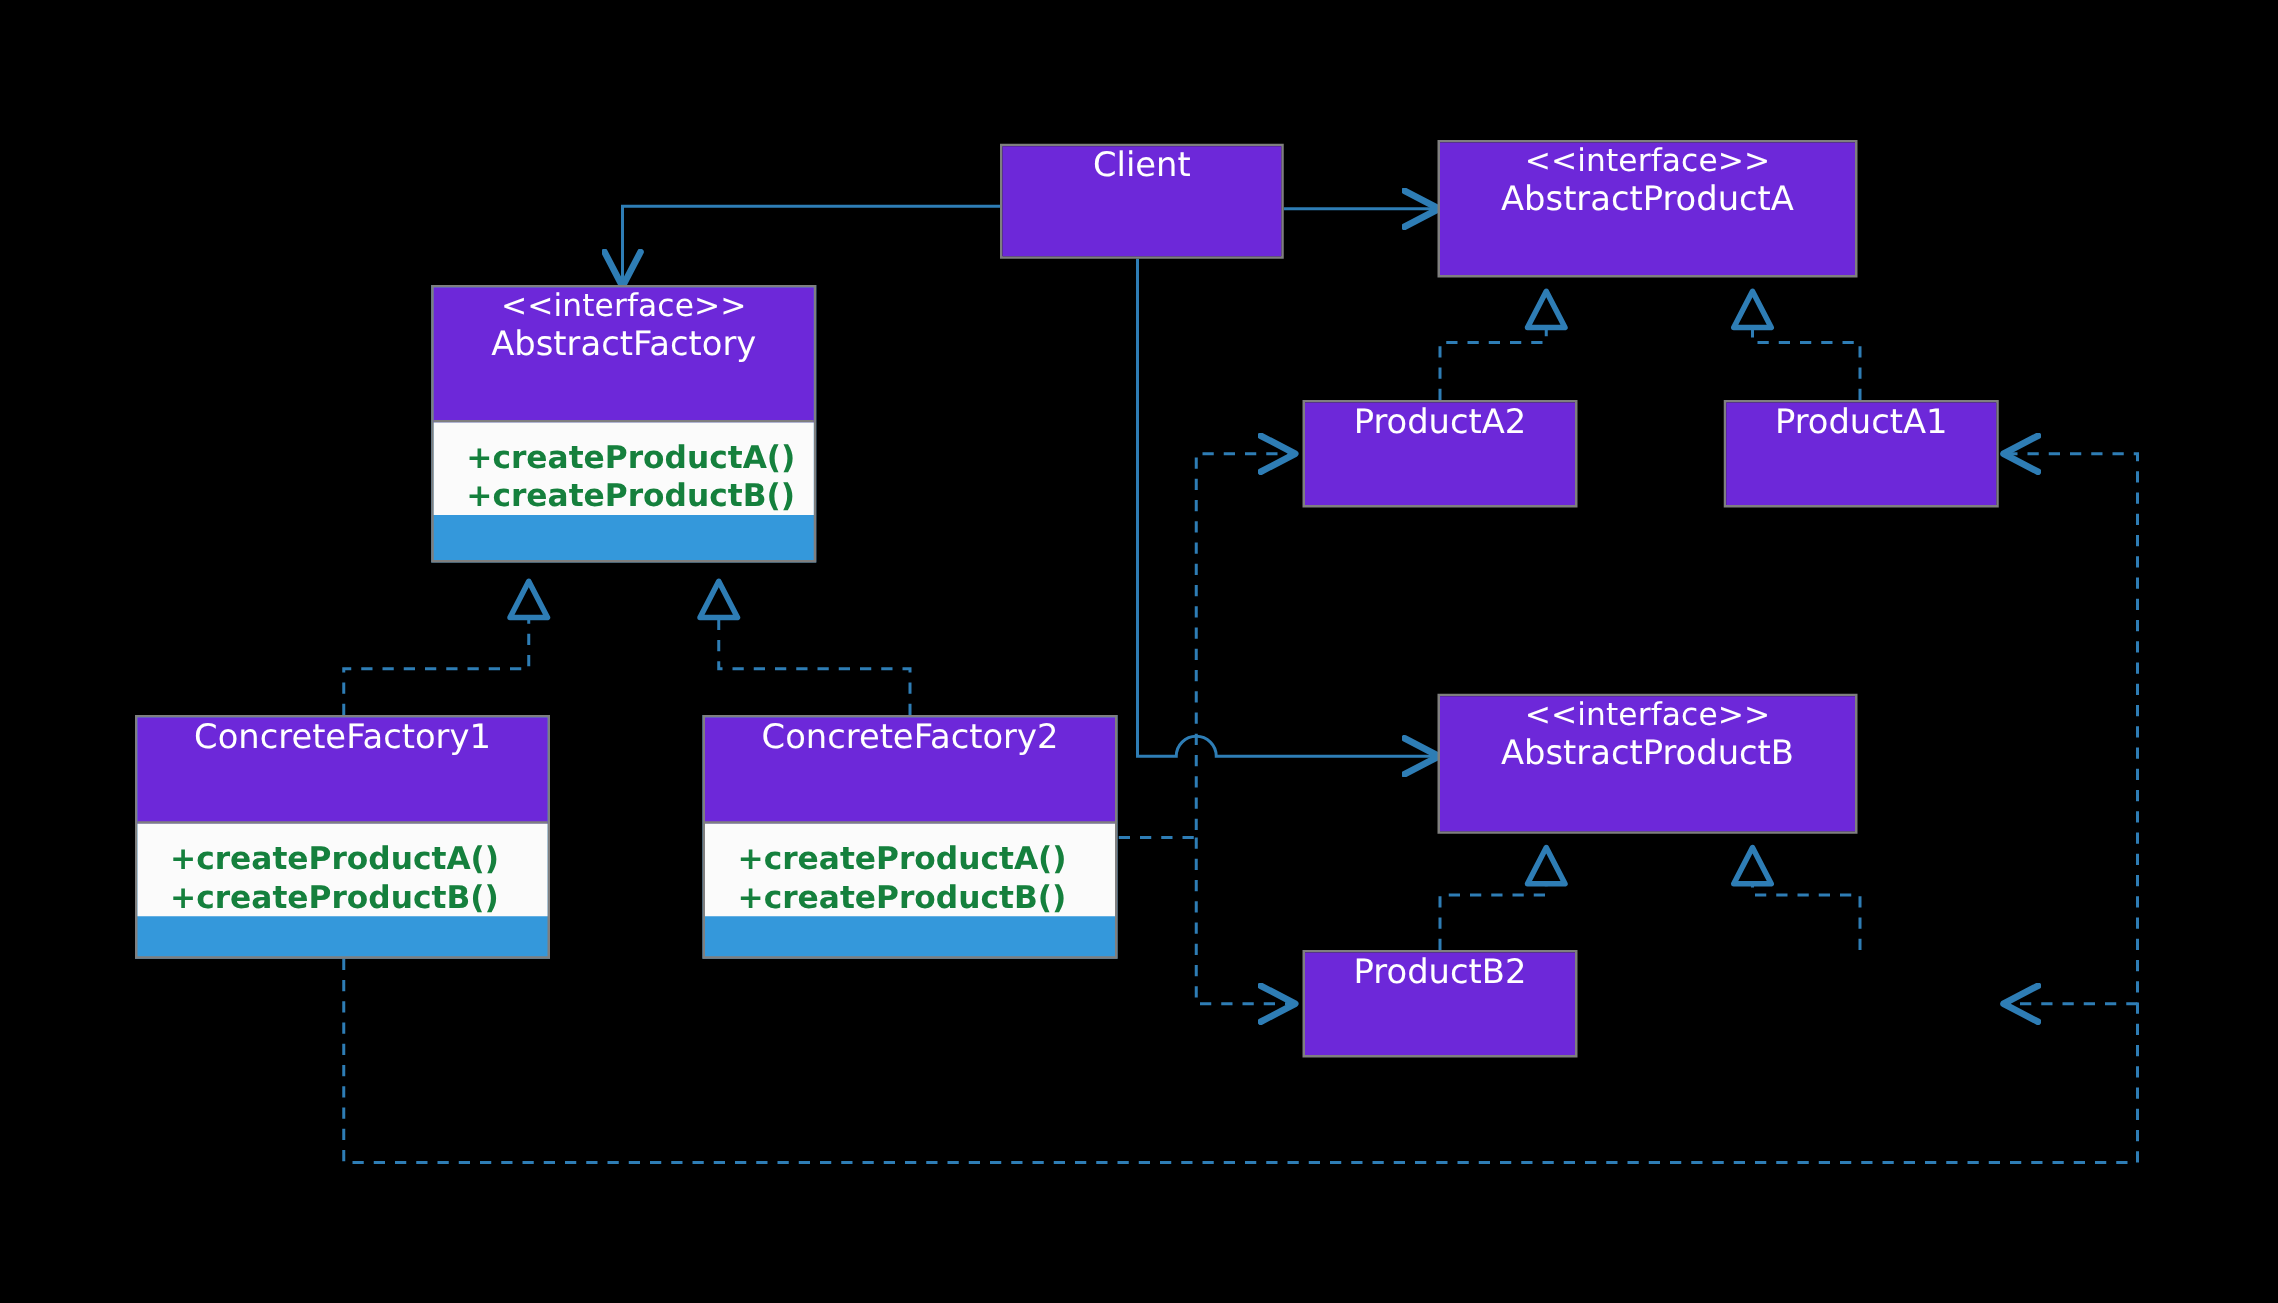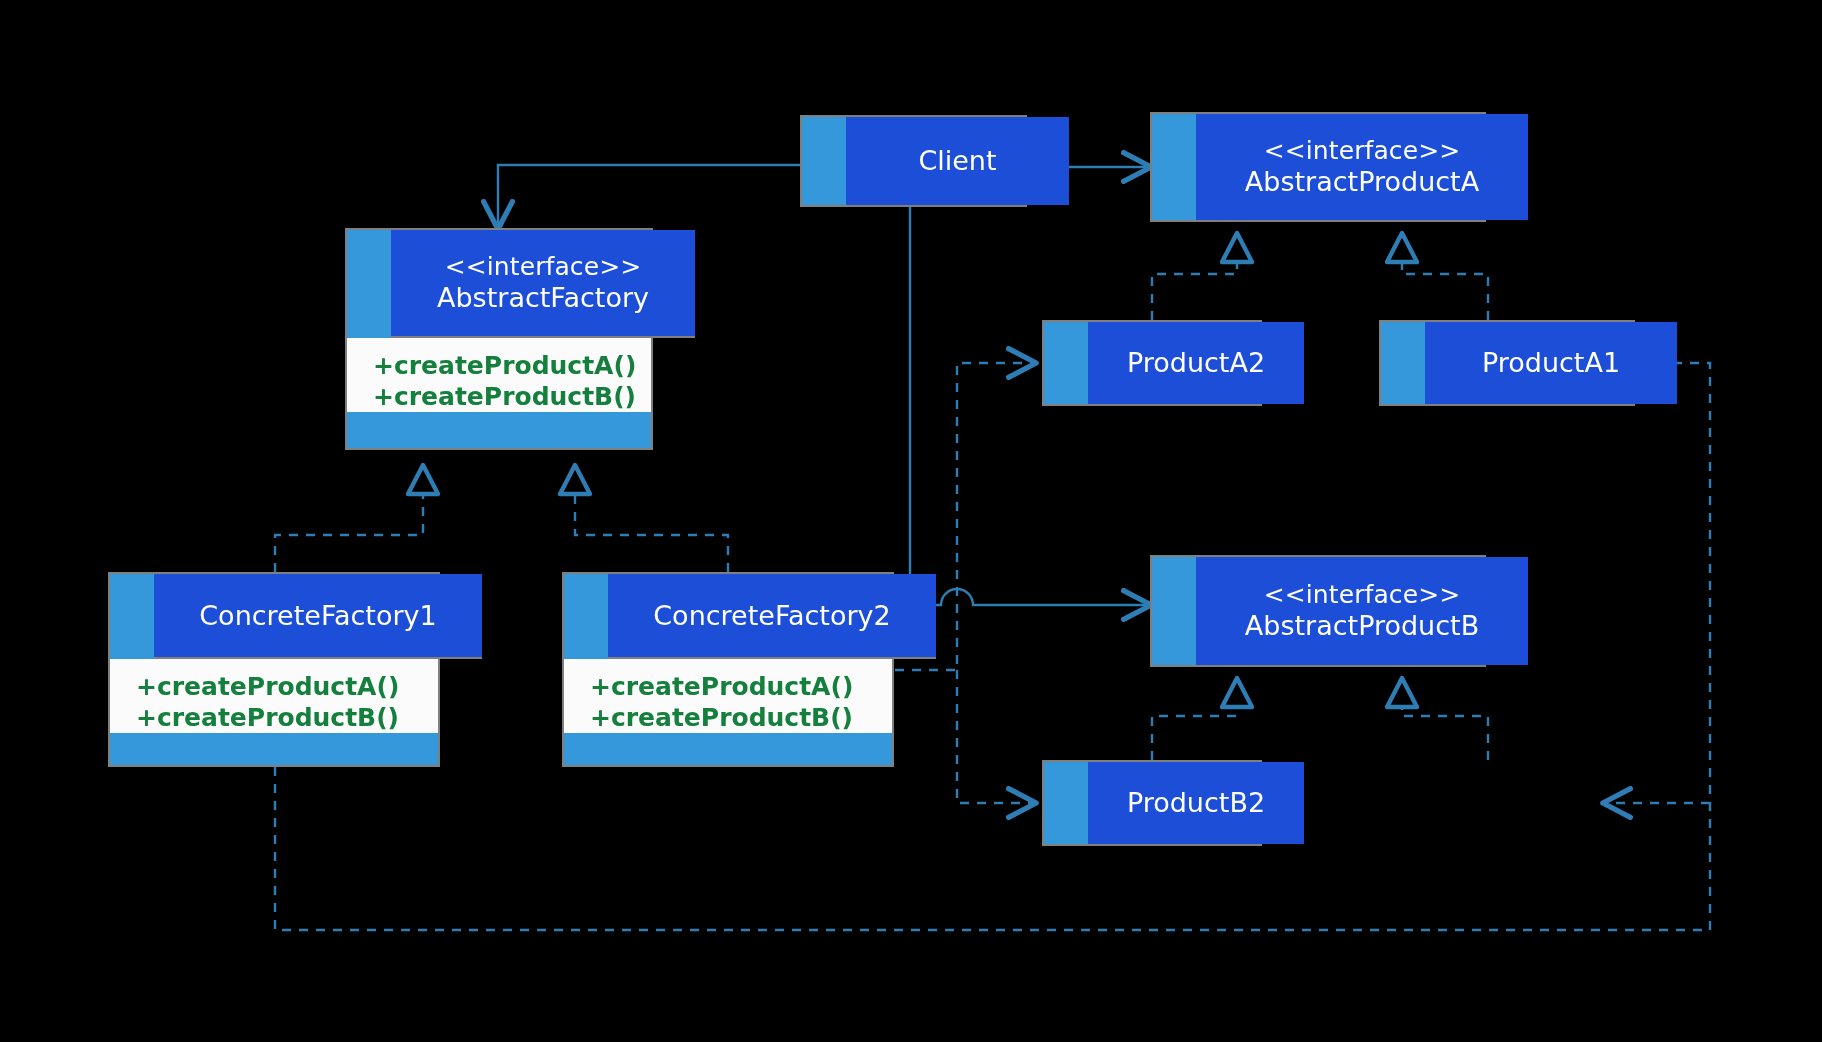--- a/index.html
+++ b/index.html
@@ -27,29 +27,27 @@
   .uml-class {
     position: absolute;
     box-sizing: border-box;
     border: 2px solid #7f7f7f;
     background: #3498db;
     z-index: 5;
   }
   .cls-header {
     box-sizing: border-box;
     width: 100%;
-    background: #1d4ed8;
+    background: #6d28d9;
     color: #ffffff;
     display: flex;
     flex-direction: column;
     align-items: center;
-    justify-content: center;
     text-align: center;
     line-height: 1.18;
-    margin-left: 44px;
   }
   .cls-header.with-body {
     border-bottom: 2px solid #7f7f7f;
   }
   .cls-stereotype {
     font-size: 25px;
     letter-spacing: 0.1px;
   }
   .cls-name {
     font-size: 27px;
@@ -172,21 +170,21 @@
       <div class="cls-name">AbstractProductB</div>
     </div>
   </div>
 
   <div class="uml-class" style="left:1042px; top:320px; width:220px; height:86px;">
     <div class="cls-header" style="height:100%;">
       <div class="cls-name">ProductA2</div>
     </div>
   </div>
 
-  <div class="uml-class" style="left:1379px; top:320px; width:256px; height:86px;">
+  <div class="uml-class" style="left:1379px; top:320px; width:220px; height:86px;">
     <div class="cls-header" style="height:100%;">
       <div class="cls-name">ProductA1</div>
     </div>
   </div>
 
   <div class="uml-class" style="left:1042px; top:760px; width:220px; height:86px;">
     <div class="cls-header" style="height:100%;">
       <div class="cls-name">ProductB2</div>
     </div>
   </div>

